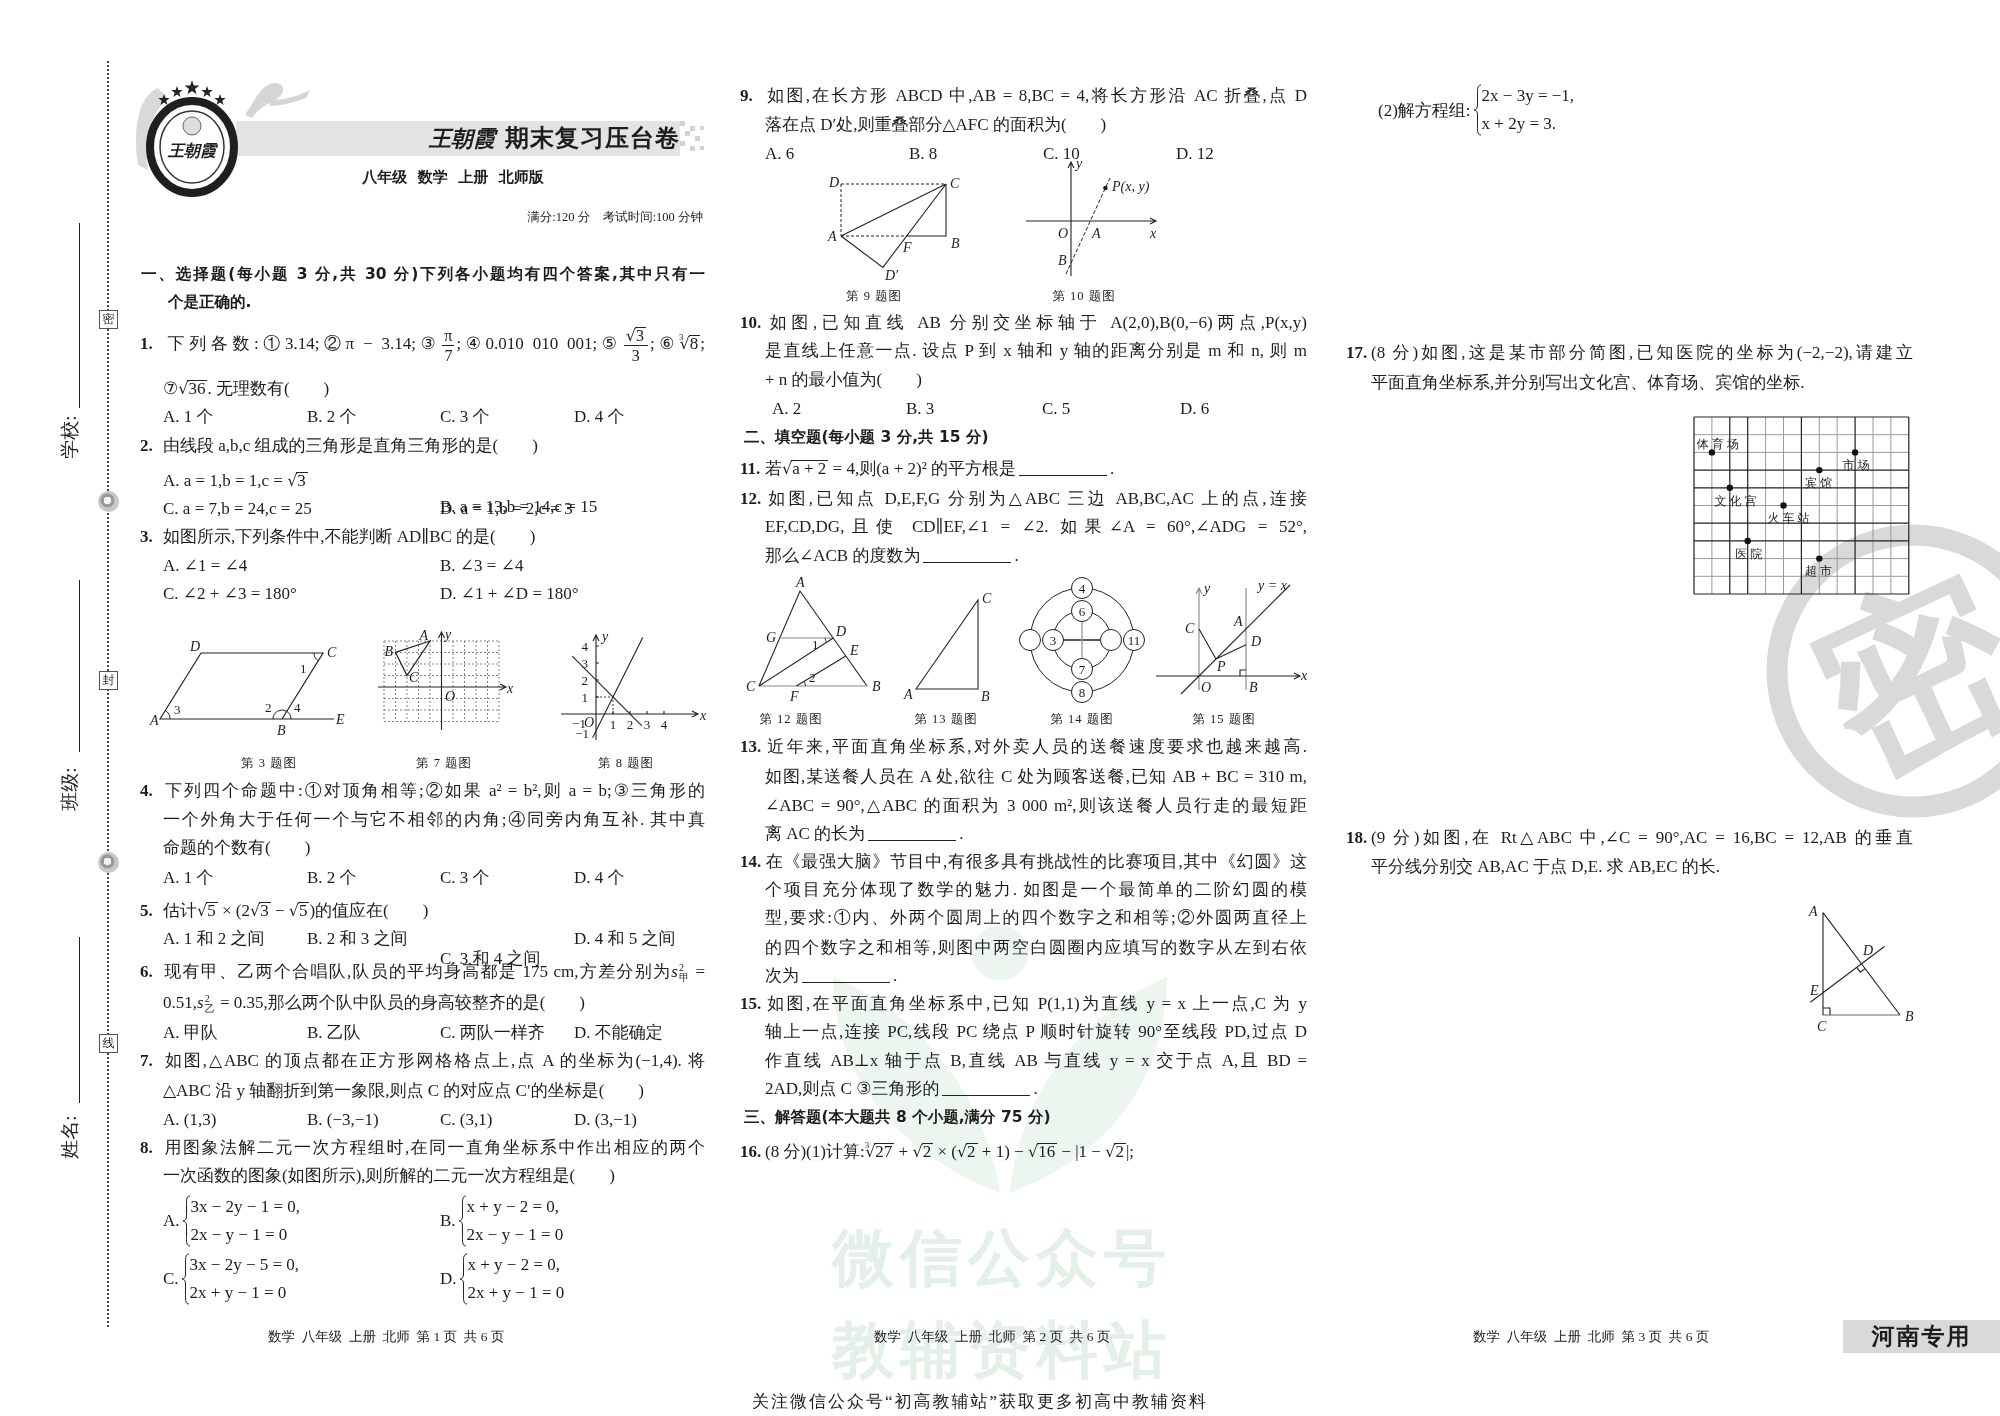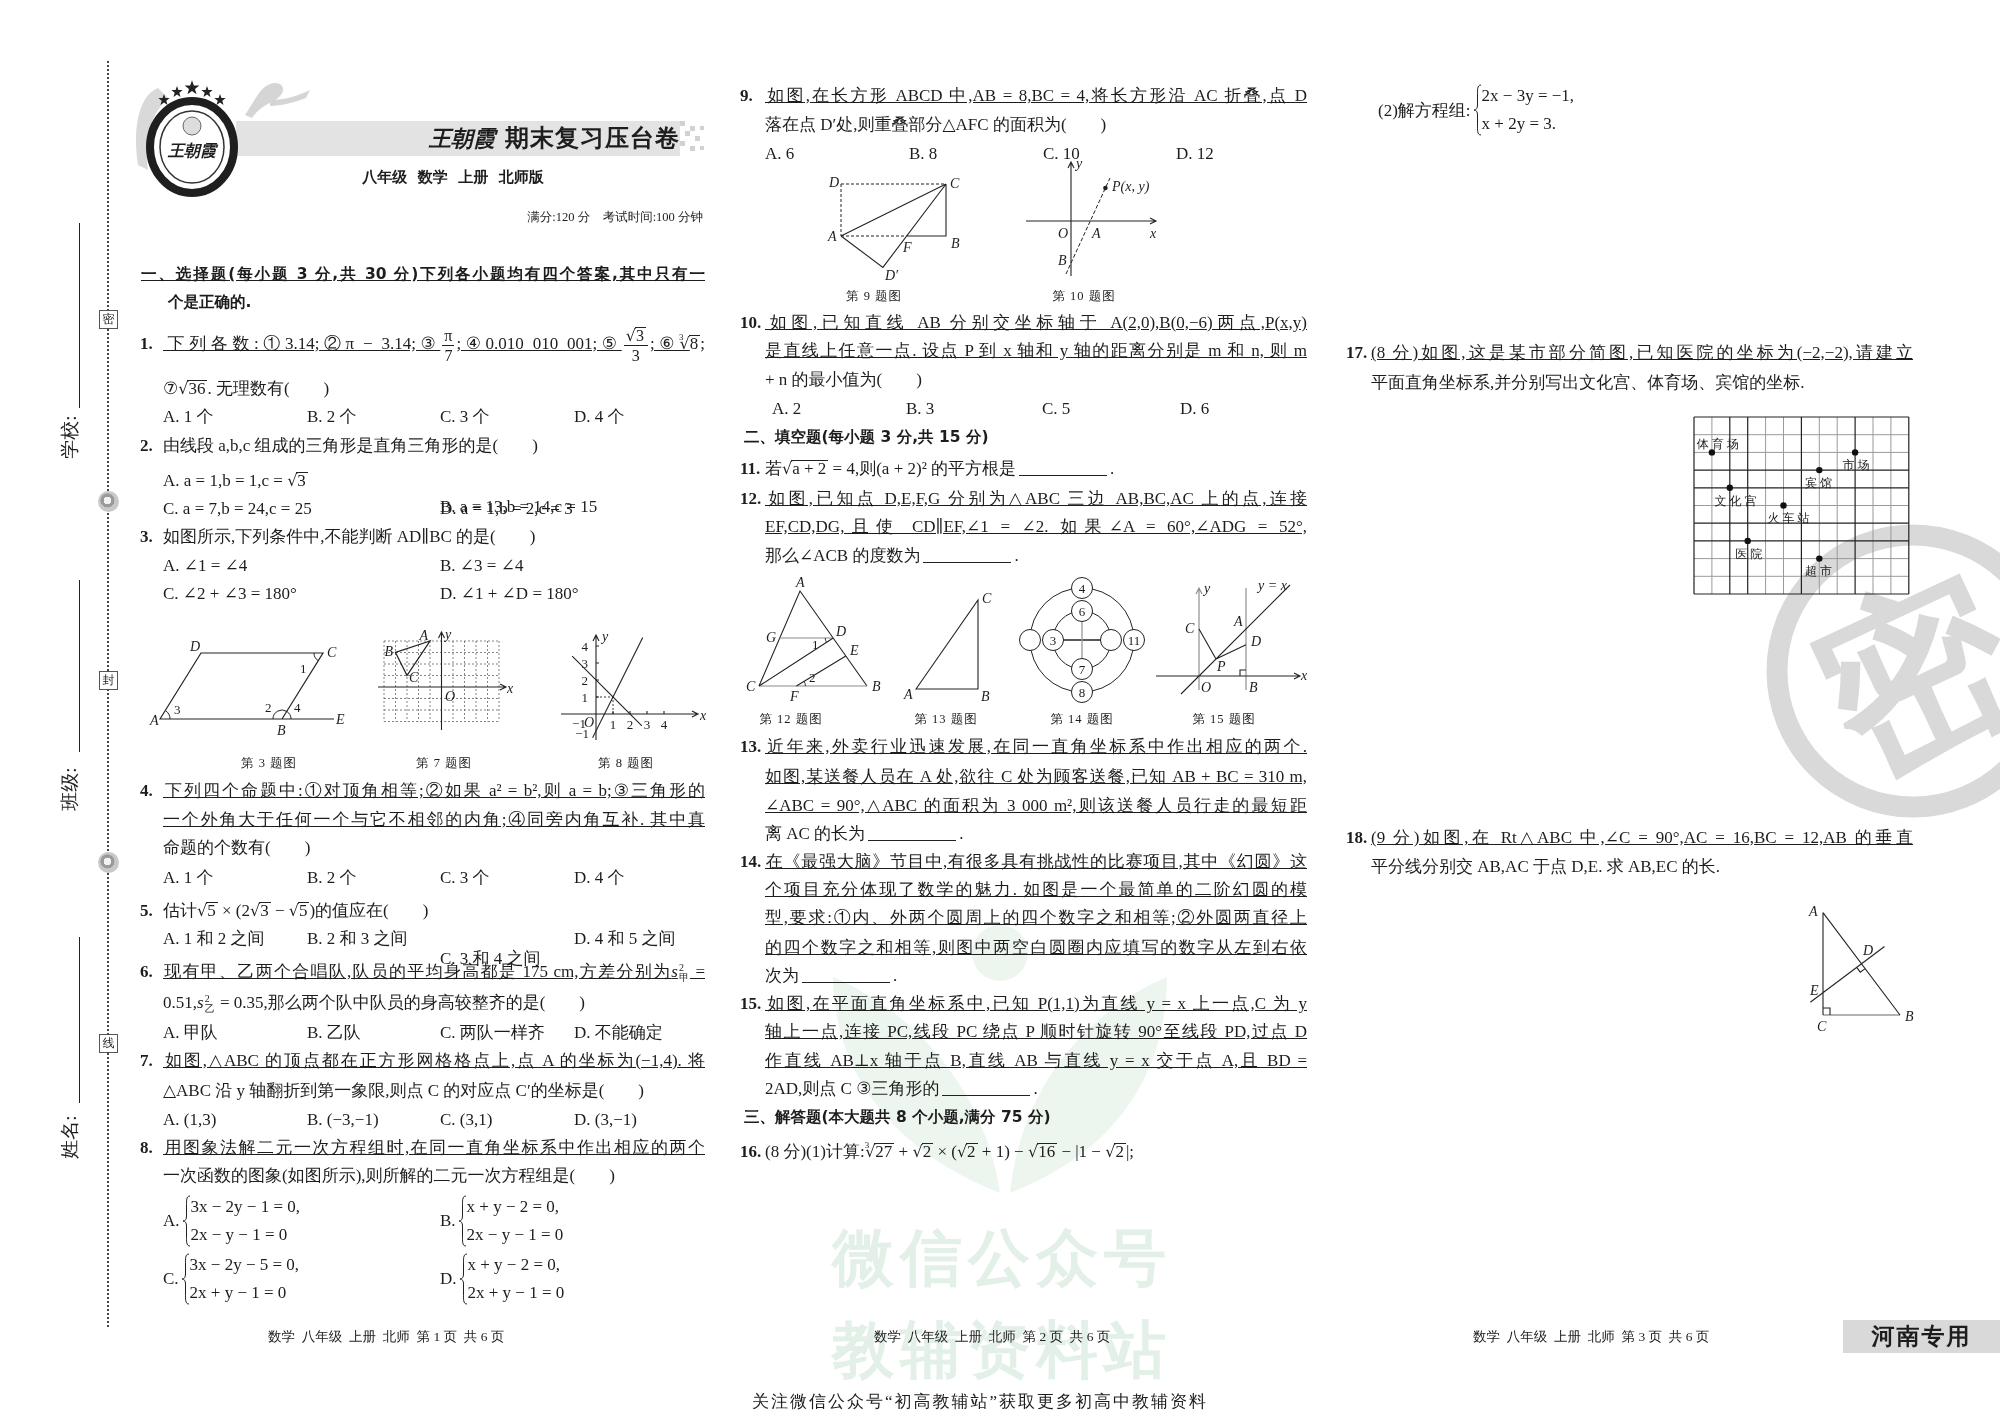--- a/index.html
+++ b/index.html
@@ -1,21 +1,21 @@
 <!DOCTYPE html>
 <html><head>
 <meta charset="utf-8">
 <style>
 *{box-sizing:border-box;}
 html,body{margin:0;padding:0;}
 body{width:2000px;height:1416px;position:relative;overflow:hidden;background:#fff;color:#1d1d1d;font-family:"Liberation Serif","DejaVu Serif",serif;}
 .wm{position:absolute;z-index:0;}
 .wmtext{font-family:"DejaVu Sans",sans-serif;font-weight:bold;font-size:62px;line-height:68px;letter-spacing:6px;color:#e3f0e7;white-space:nowrap;}
 .ln{position:absolute;z-index:2;height:28px;line-height:28px;font-size:17px;white-space:nowrap;}
-.full{white-space:normal;text-align:justify;text-align-last:justify;text-decoration:underline;}
+.full{white-space:normal;text-align:justify;text-align-last:justify;}
 .qn{display:inline-block;width:23px;font-weight:bold;}
 .qn2{width:25px;}
 .sec{font-family:"DejaVu Sans","Liberation Sans",sans-serif;font-weight:bold;font-size:15.5px;}
 .rs{font-family:"DejaVu Sans",sans-serif;font-size:16px;}
 .rc{display:inline-block;border-top:1px solid #222;line-height:16px;padding:0 2px 0 1px;margin-left:-1px;}
 .ri{font-size:9px;position:relative;top:-9px;margin-right:-4px;}
 .frac{display:inline-flex;flex-direction:column;align-items:center;vertical-align:middle;font-size:16px;line-height:19px;margin:0 2px;}
 .frac .n{border-bottom:1px solid #222;padding:0 2px;}
 .ss{display:inline-flex;flex-direction:column;vertical-align:middle;font-size:10px;line-height:10px;margin:0 1px;}
 .blank{display:inline-block;width:88px;height:18px;border-bottom:1px solid #222;vertical-align:-2px;margin:0 3px;}
@@ -359,21 +359,21 @@
   <text class="it" x="35" y="55">C</text>
   <text class="it" x="84" y="48">A</text>
   <text class="it" x="101" y="68">D</text>
   <text class="it" x="67" y="93">P</text>
   <text class="it" x="51" y="114">O</text>
   <text class="it" x="99" y="114">B</text>
   <text class="it" x="151" y="102">x</text>
 </svg>
 <div class="cap" style="left:1224px;top:710px">第 15 题图</div>
 
-<div class="ln full" style="top:733px;left:740px;width:567px"><span class="qn qn2">13.</span><span>近年来,外卖行业迅速发展,在同一直角坐标系中作出相应的两个.</span></div>
+<div class="ln full" style="top:733px;left:740px;width:567px"><span class="qn qn2">13.</span><span>近年来,平面直角坐标系,对外卖人员的送餐速度要求也越来越高.</span></div>
 <div class="ln full" style="top:763px;left:765px;width:542px">如图,某送餐人员在 A 处,欲往 C 处为顾客送餐,已知 AB + BC = 310 m,</div>
 <div class="ln full" style="top:792px;left:765px;width:542px">∠ABC = 90°,△ABC 的面积为 3 000 m²,则该送餐人员行走的最短距</div>
 <div class="ln" style="top:820px;left:765px"><span>离 AC 的长为</span><span class="blank"></span><span>.</span></div>
 
 <div class="ln full" style="top:848px;left:740px;width:567px"><span class="qn qn2">14.</span><span>在《最强大脑》节目中,有很多具有挑战性的比赛项目,其中《幻圆》这</span></div>
 <div class="ln full" style="top:876px;left:765px;width:542px">个项目充分体现了数学的魅力. 如图是一个最简单的二阶幻圆的模</div>
 <div class="ln full" style="top:904px;left:765px;width:542px">型,要求:①内、外两个圆周上的四个数字之和相等;②外圆两直径上</div>
 <div class="ln full" style="top:934px;left:765px;width:542px">的四个数字之和相等,则图中两空白圆圈内应填写的数字从左到右依</div>
 <div class="ln" style="top:962px;left:765px"><span>次为</span><span class="blank"></span><span>.</span></div>
 

